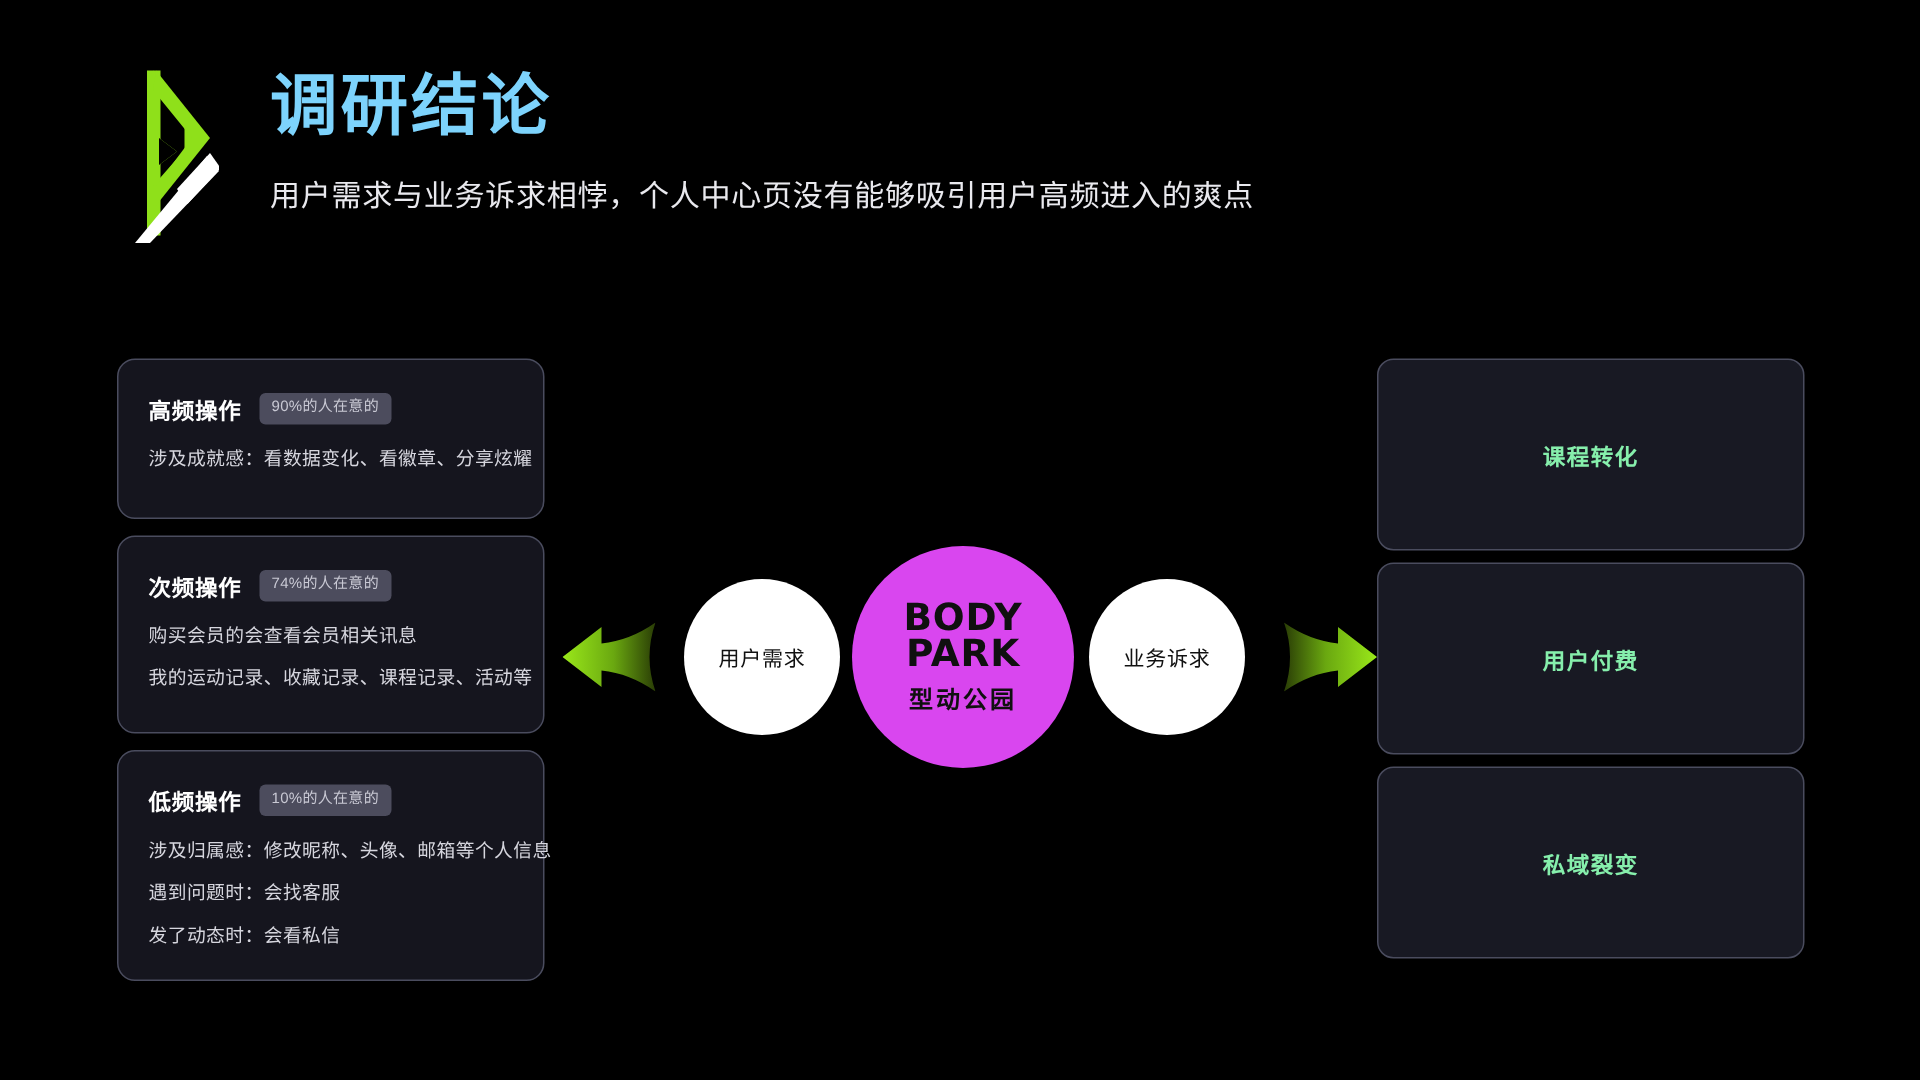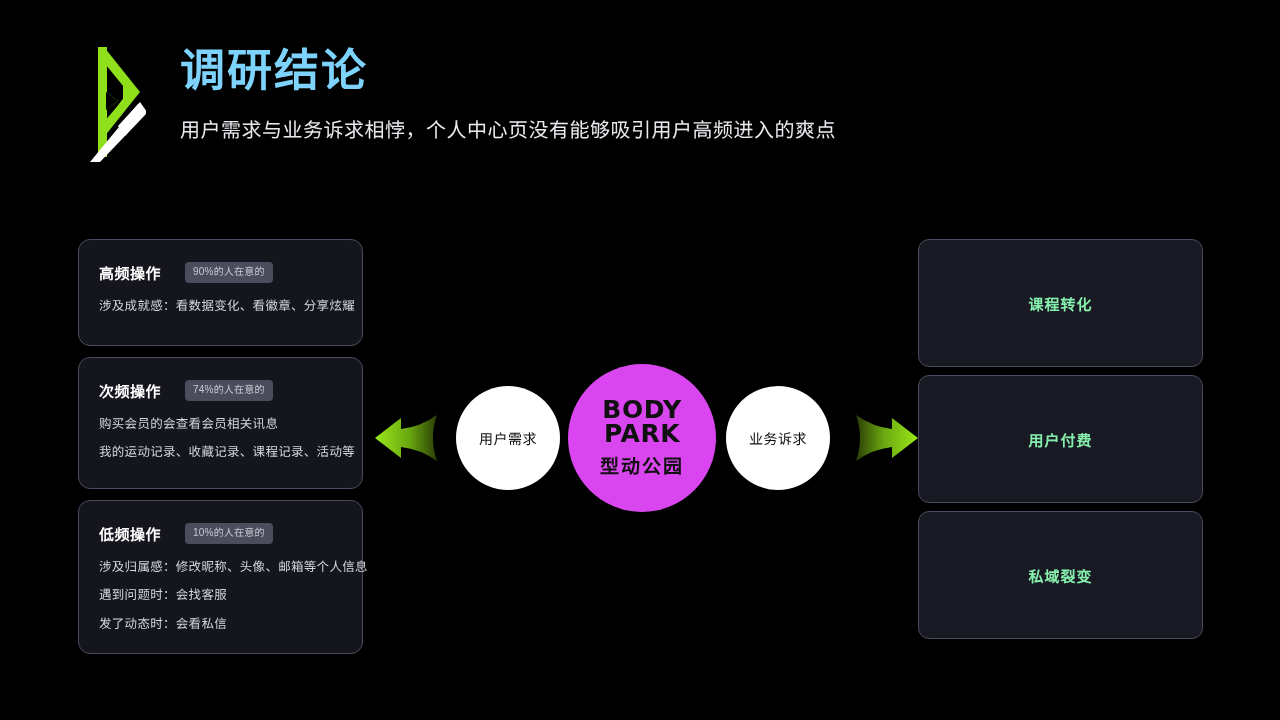--- a/index.html
+++ b/index.html
@@ -73,21 +73,21 @@
     margin-bottom: 11px;
     position: relative;
   }
   .lcard.c1 { height: 107px; }
   .lcard.c2 { height: 132px; }
   .lcard.c3 { height: 154px; }
 
   .lcard-head {
     display: flex;
     align-items: flex-start;
-    gap: 24px;
+    gap: 12px;
     margin-bottom: 14px;
   }
   .lcard-title {
     font-size: 15px;
     font-weight: bold;
     color: #ffffff;
     letter-spacing: 0.5px;
     white-space: nowrap;
   }
   .lcard-badge {
@@ -154,21 +154,21 @@
     font-family: "DejaVu Sans", sans-serif;
     font-weight: bold;
     font-size: 25px;
     line-height: 0.96;
     letter-spacing: 0.5px;
     color: #101010;
     text-align: center;
   }
   .brand-logo-cn {
     font-weight: bold;
-    font-size: 19px;
+    font-size: 16px;
     letter-spacing: 2px;
     color: #101010;
     margin-top: 5px;
   }
 
   
   .arrow {
     position: absolute;
     top: 415px;
     width: 62px;

